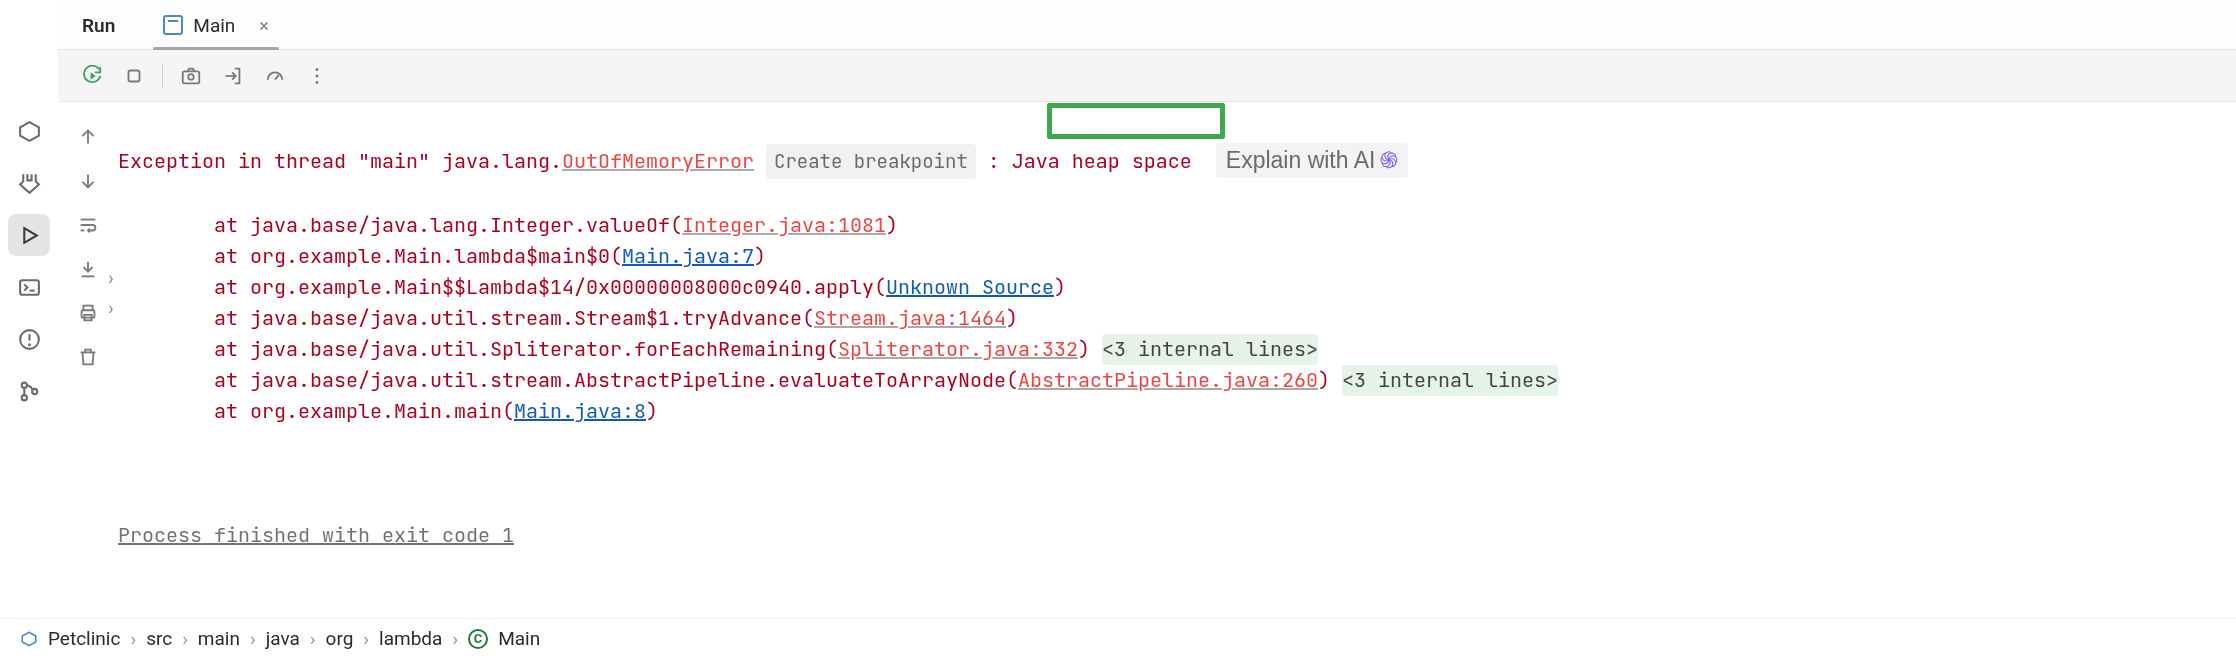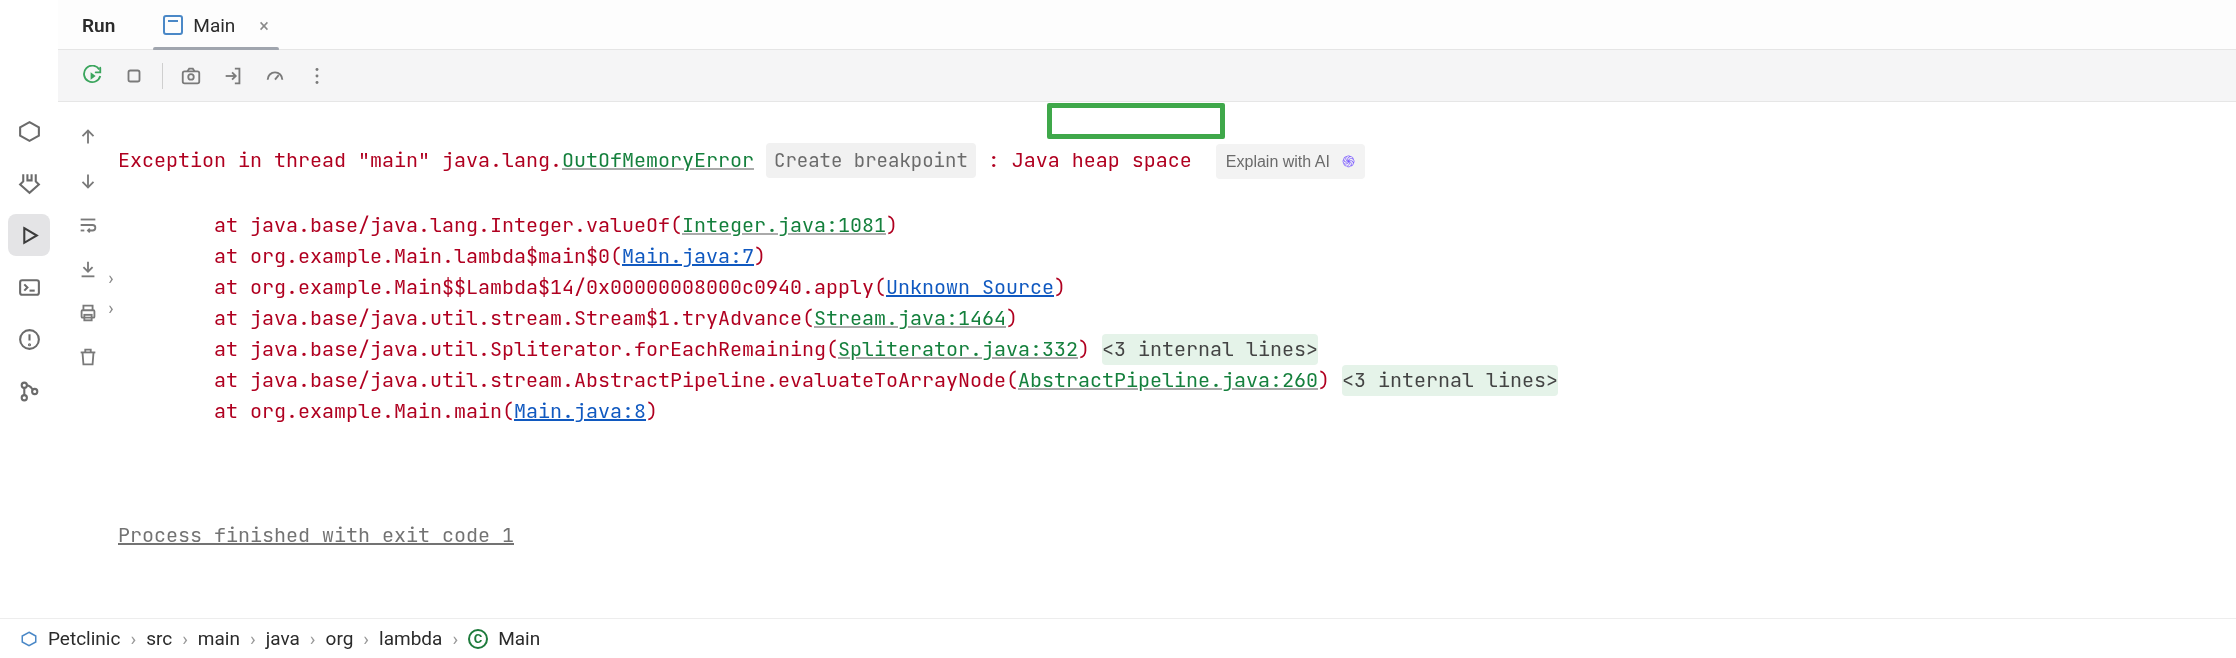--- a/index.html
+++ b/index.html
@@ -151,21 +151,21 @@
     right: 0;
     bottom: 40px;
     padding: 10px 20px 0 0;
     font-size: 20px;
     line-height: 31px;
     white-space: pre;
     overflow: hidden;
   }
   .console .line { display:block; }
   .err-red { color: #b00020; }
-  .gray-link { color: #15803d; text-decoration: underline; text-decoration-color:#aaaaaa; }
+  .gray-link { color: #ef4444; text-decoration: underline; text-decoration-color:#aaaaaa; }
   .blue-link { color: #1059c0; text-decoration: underline; }
   .proc-done { color: #737373; text-decoration: underline; }
   .inline-pill {
     display:inline-block;
     background:#f1f1f1;
     color:#6b6b6b;
     border-radius:4px;
     padding: 2px 8px;
     font-family: inherit;
     font-size: 19px;
@@ -177,27 +177,27 @@
     background:#e5f3e9;
     color:#444;
     border-radius:4px;
     padding: 0 0;
     font-size: 20px;
   }
 
   .explain-ai {
     display:inline-flex;
     align-items:center;
-    gap:12px;
+    gap:4px;
     background:#f3f3f3;
     color:#6b6b6b;
     border-radius:4px;
     padding: 2px 10px;
     font-family: -apple-system, BlinkMacSystemFont, sans-serif;
-    font-size: 16px;
+    font-size: 23px;
     position: relative;
   }
   .explain-highlight {
     position:absolute;
     border: 5px solid #3fa84a;
     border-radius: 2px;
     pointer-events: none;
   }
 
   .spiral { color:#7b5bff; }

